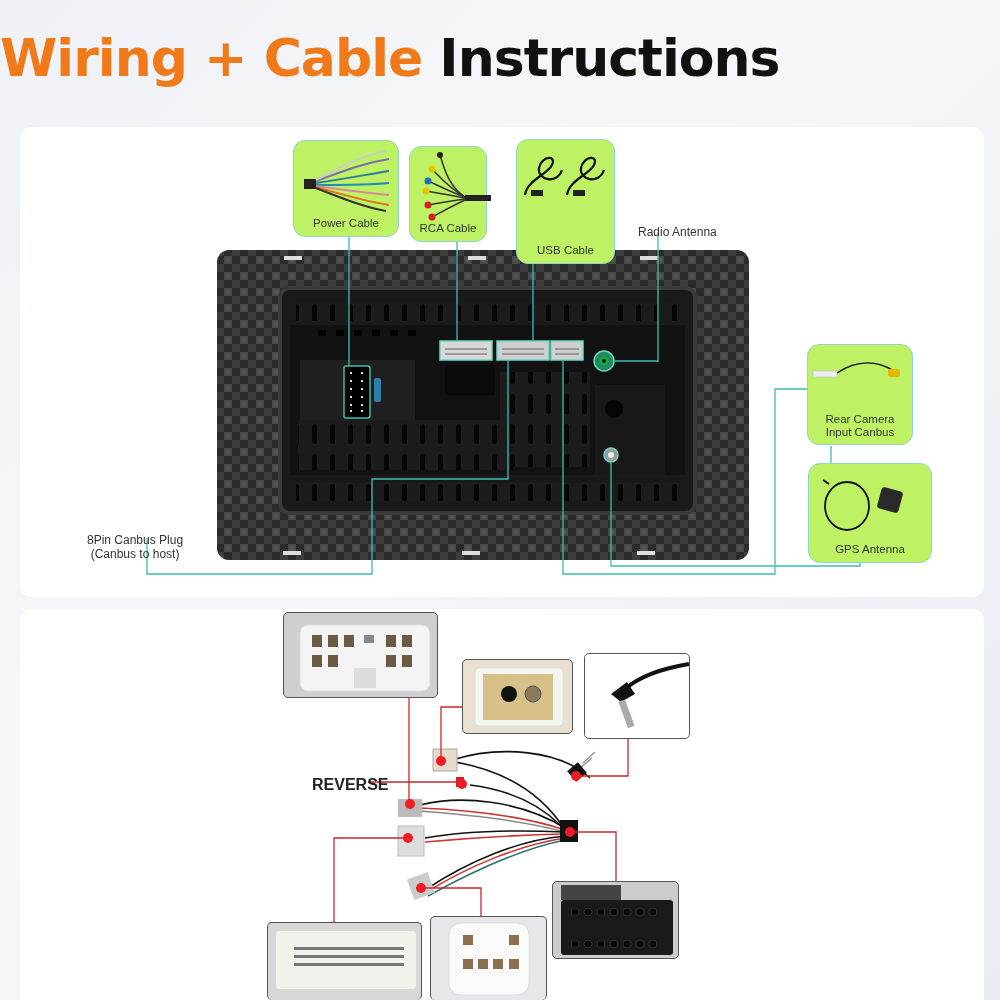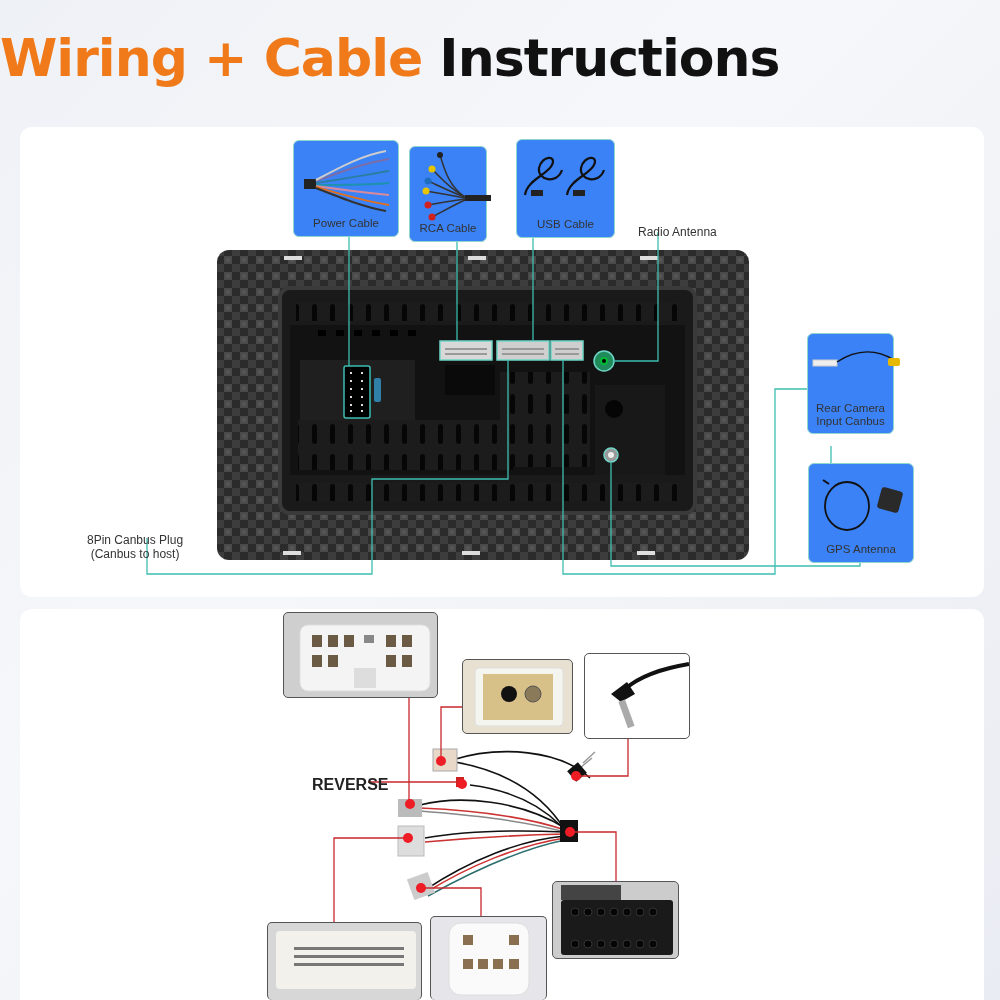--- a/index.html
+++ b/index.html
@@ -13,21 +13,21 @@
     font-family: "DejaVu Sans", sans-serif; font-weight:bold; font-size:52px; letter-spacing:-1px;
   }
   .title .orange { color:#f07a1a; }
   .title .black { color:#111; }
   .panel {
     position:absolute; background:#fff; border-radius:12px;
   }
   #panel-top { left:20px; top:127px; width:964px; height:470px; }
   #panel-bottom { left:20px; top:609px; width:964px; height:391px; border-radius:12px 12px 0 0; }
   .cable-box {
-    position:absolute; border:1.5px solid #8fd6cc; border-radius:6px; background:#3b82f6;
+    position:absolute; border:1.5px solid #8fd6cc; border-radius:12px; background:#bef264;
     box-sizing:border-box;
   }
   .cable-label {
     position:absolute; left:0; right:0; bottom:6px; text-align:center;
     font-size:11.5px; color:#333; line-height:13px;
   }
   .free-label { position:absolute; font-size:12px; color:#333; line-height:14px;margin-top:12px; }
   svg.overlay { position:absolute; left:0; top:0; }
   .photo { position:absolute; border:1.5px solid #555; border-radius:5px; overflow:hidden; box-sizing:border-box; }
   .reverse-label { position:absolute; left:312px; top:776px; font-size:16px; font-weight:bold; color:#222; }
@@ -175,47 +175,47 @@
     <circle cx="30" cy="8" r="3" fill="#222"></circle>
       <circle cx="22" cy="22" r="3.5" fill="#e6c400"></circle>
     <circle cx="18" cy="34" r="3.5" fill="#1f6fc0"></circle>
       <circle cx="16" cy="44" r="3.5" fill="#e6c400"></circle>
     <circle cx="18" cy="58" r="3.5" fill="#d02020"></circle>
       <circle cx="22" cy="70" r="3.5" fill="#d02020"></circle>
   </svg>
   <div class="cable-label">RCA Cable</div>
 </div>
 
-<div class="cable-box" style="left:516px;top:139px;width:99px;height:99px;">
+<div class="cable-box" style="left:516px;top:139px;width:99px;height:125px;">
   <svg width="99" height="75">
     <g stroke="#111" stroke-width="2.2" fill="none">
       <path d="M8,55 C10,40 30,35 35,25 C40,15 25,15 22,28 C20,40 40,45 45,30"></path>
       <path d="M50,55 C52,40 72,35 77,25 C82,15 67,15 64,28 C62,40 82,45 87,30"></path>
     </g>
     <rect x="14" y="50" width="12" height="6" fill="#222"></rect>
     <rect x="56" y="50" width="12" height="6" fill="#222"></rect>
   </svg>
   <div class="cable-label">USB Cable</div>
 </div>
 
 <div class="free-label" style="left:638px;top:213px;">Radio Antenna</div>
 
-<div class="cable-box" style="left:807px;top:333px;width:87px;height:101px;text-decoration:underline;">
+<div class="cable-box" style="left:807px;top:344px;width:106px;height:101px;text-decoration:underline;">
   <svg width="106" height="60">
     <rect x="5" y="26" width="24" height="6" fill="#eee" stroke="#ccc"></rect>
     <path d="M29,28 C50,14 70,16 86,26" stroke="#111" stroke-width="1.5" fill="none"></path>
     <rect x="80" y="24" width="12" height="8" rx="2" fill="#e6b800"></rect>
   </svg>
   <div class="cable-label" style="bottom:5px;">
     <div>Rear Camera</div>
     <div>Input Canbus</div>
   </div>
 </div>
 
-<div class="cable-box" style="left:808px;top:463px;width:106px;height:100px;">
+<div class="cable-box" style="left:808px;top:463px;width:124px;height:100px;">
   <svg width="106" height="75">
     <ellipse cx="38" cy="42" rx="22" ry="24" stroke="#111" stroke-width="1.8" fill="none"></ellipse>
     <path d="M20,20 L14,16" stroke="#111" stroke-width="2"></path>
     <rect x="70" y="25" width="22" height="22" rx="3" fill="#2a2a2a" transform="rotate(15 81 36)"></rect>
   </svg>
   <div class="cable-label">GPS Antenna</div>
 </div>
 
 <div class="free-label" style="left:87px;top:521px;text-align:center;">
   <div>8Pin Canbus Plug</div>

